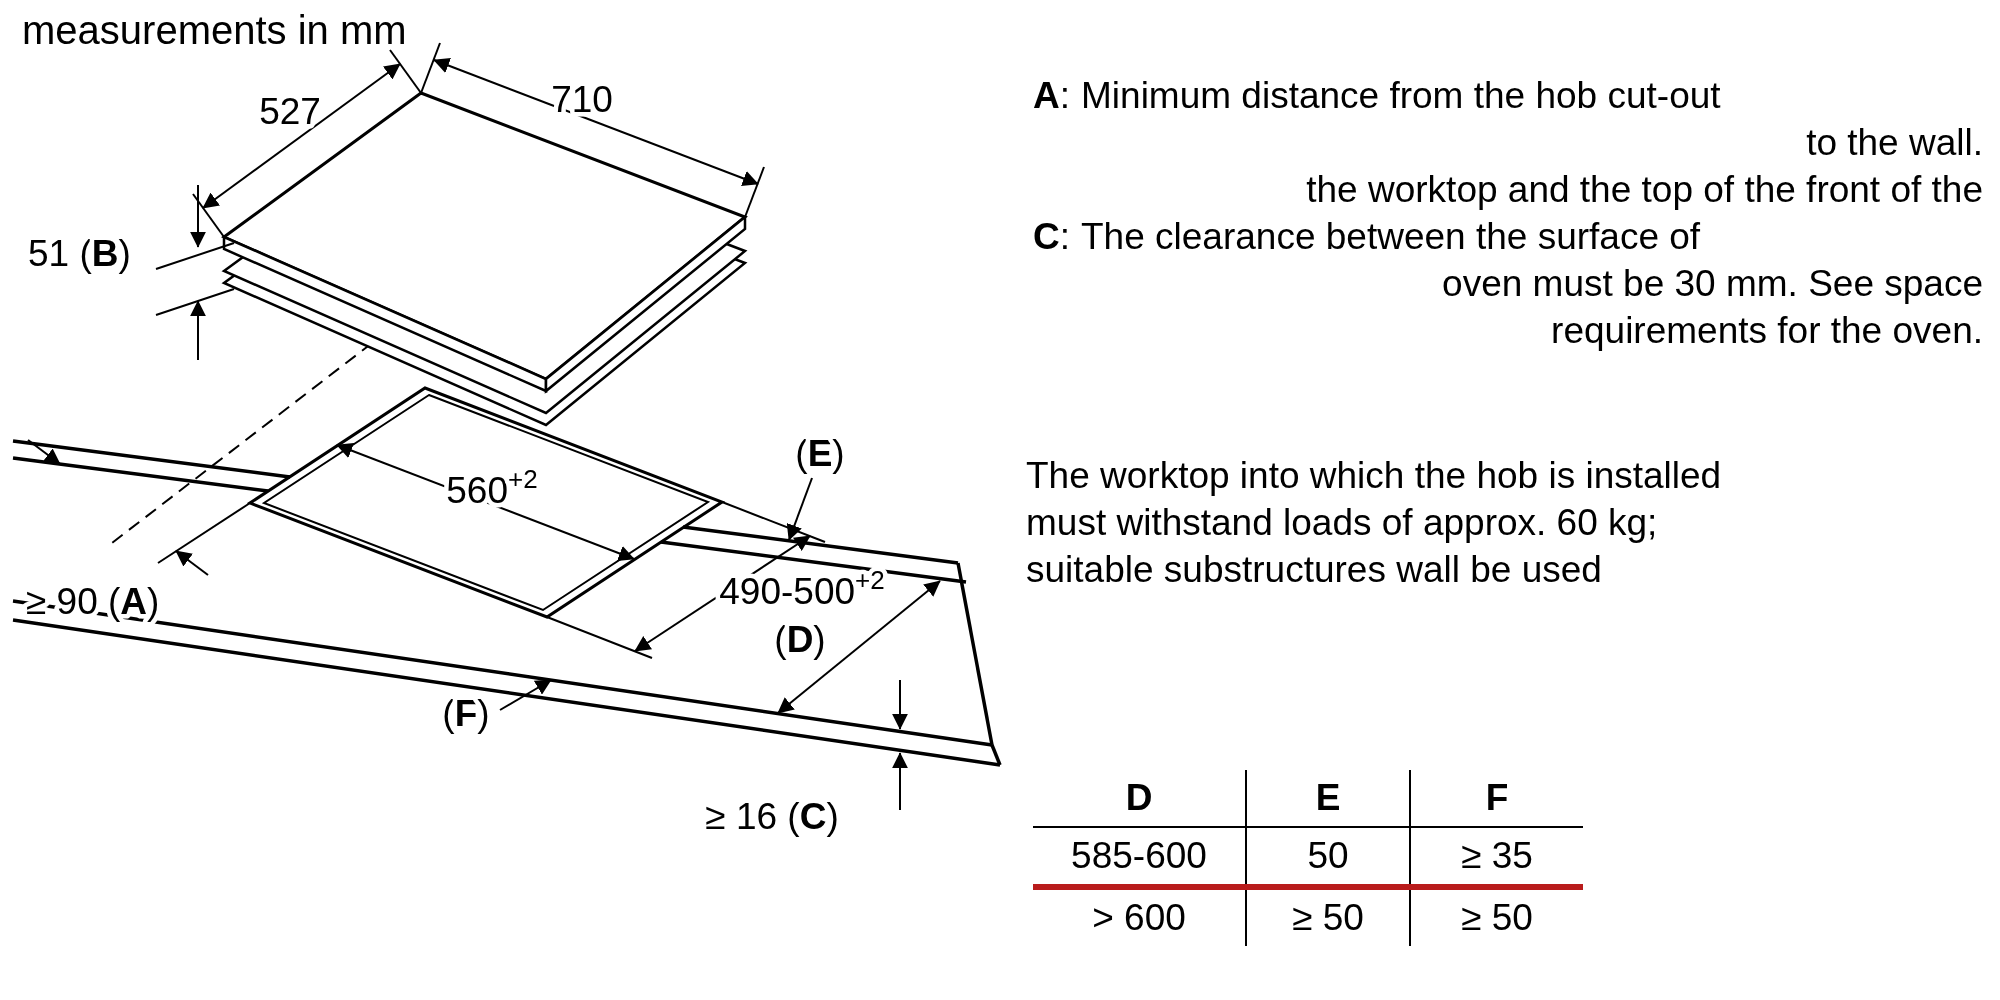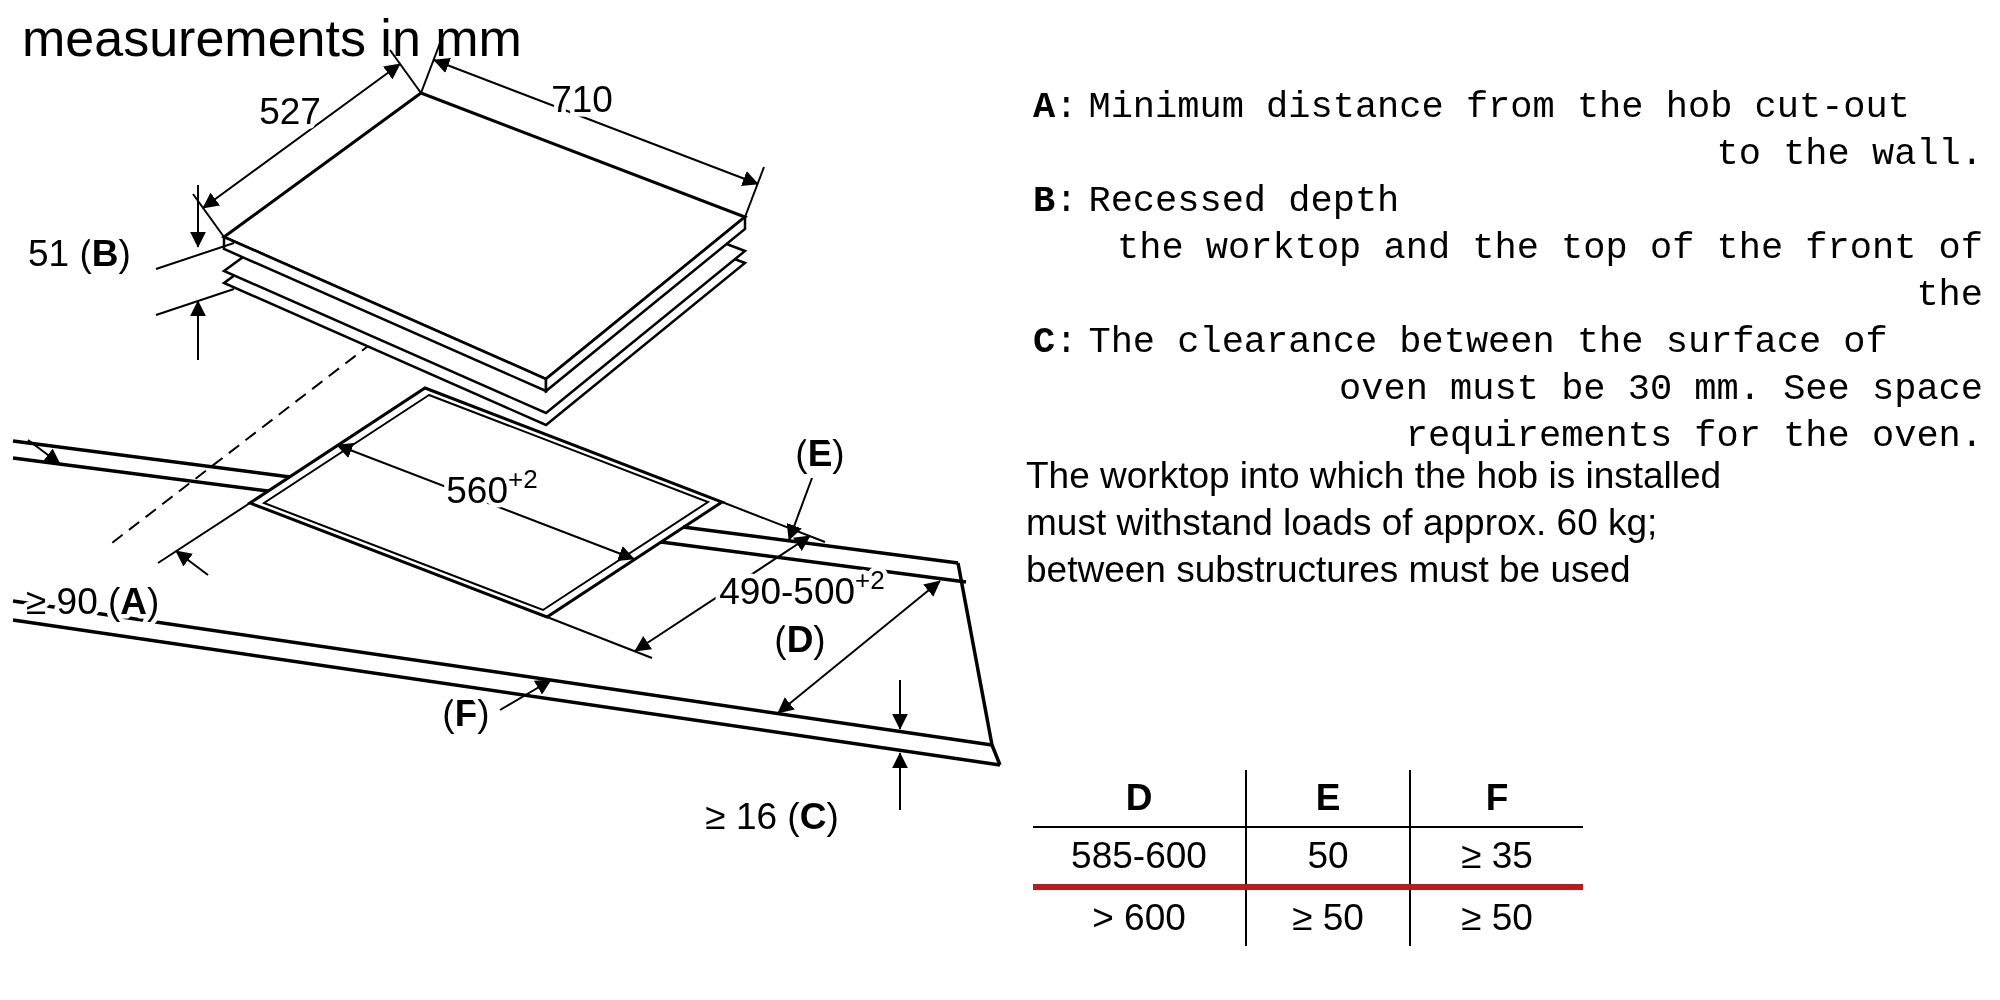--- a/index.html
+++ b/index.html
@@ -12,22 +12,22 @@
   .frameline{stroke:#000;fill:#fff;stroke-width:2.5px;}
   .cutline{stroke:#000;fill:none;stroke-width:3px;}
   .cutline2{stroke:#000;fill:none;stroke-width:2px;}
   .dline{stroke:#000;fill:none;stroke-width:2px;}
   .dashline{stroke:#000;fill:none;stroke-width:2px;stroke-dasharray:13 8;}
   text.dlab{font-family:"Liberation Sans",sans-serif;font-size:37px;fill:#000;
             stroke:#fff;stroke-width:9px;paint-order:stroke;stroke-linejoin:round;}
   tspan.bld{font-weight:bold;}
   tspan.sup{font-size:26px;}
 
-  #note{position:absolute;left:22px;top:8px;font-size:52px;}
-  #legend{position:absolute;left:1033px;top:84px;font-size:37px;line-height:47px;width:950px;font-family:Liberation Mono, monospace;}
+  #note{position:absolute;left:22px;top:8px;font-size:40px;}
+  #legend{position:absolute;left:1033px;top:72px;font-size:37px;line-height:47px;width:950px;}
   .lg-letter{font-weight:bold;}
   .lg-sep{margin-right:11px;}
   .lg-line.cont{margin-left:53px;text-align:right;}
   #para{position:absolute;left:1026px;top:452px;font-size:37px;line-height:47px;width:950px;}
 
   #tablewrap{position:absolute;left:1033px;top:770px;}
   table.clr{border-collapse:collapse;font-size:37px;}
   table.clr th,table.clr td{text-align:center;padding:7px 6px;font-weight:normal;}
   table.clr th{font-weight:bold;}
   table.clr .c1{width:200px;}
@@ -140,34 +140,31 @@
   </svg>
 
   <div id="note">measurements in mm</div>
 
   <div id="legend">
     <div class="legend-item">
       <div class="lg-line"><span class="lg-letter">A</span><span class="lg-sep">:</span><span class="lg-text">Minimum distance from the hob cut-out</span></div>
       <div class="lg-line cont">to the wall.</div>
     </div>
     <div class="legend-item">
-      <div class="lg-line"><span class="lg-letter">B</span><span class="lg-sep">:</span><span class="lg-text">Recessed depth</span></div>
-    </div>
-    <div class="legend-item">
       <div class="lg-line cont">the worktop and the top of the front of the</div>
       <div class="lg-line"><span class="lg-letter">C</span><span class="lg-sep">:</span><span class="lg-text">The clearance between the surface of</span></div>
       <div class="lg-line cont">oven must be 30 mm. See space</div>
       <div class="lg-line cont">requirements for the oven.</div>
     </div>
   </div>
 
   <div id="para">
     <div>The worktop into which the hob is installed</div>
     <div>must withstand loads of approx. 60 kg;</div>
-    <div>between substructures must be used</div>
+    <div>suitable substructures wall be used</div>
   </div>
 
   <div id="tablewrap">
     <table class="clr">
       <thead>
         <tr>
           <th class="c1 vr">D</th>
           <th class="c2 vr">E</th>
           <th class="c3">F</th>
         </tr>

